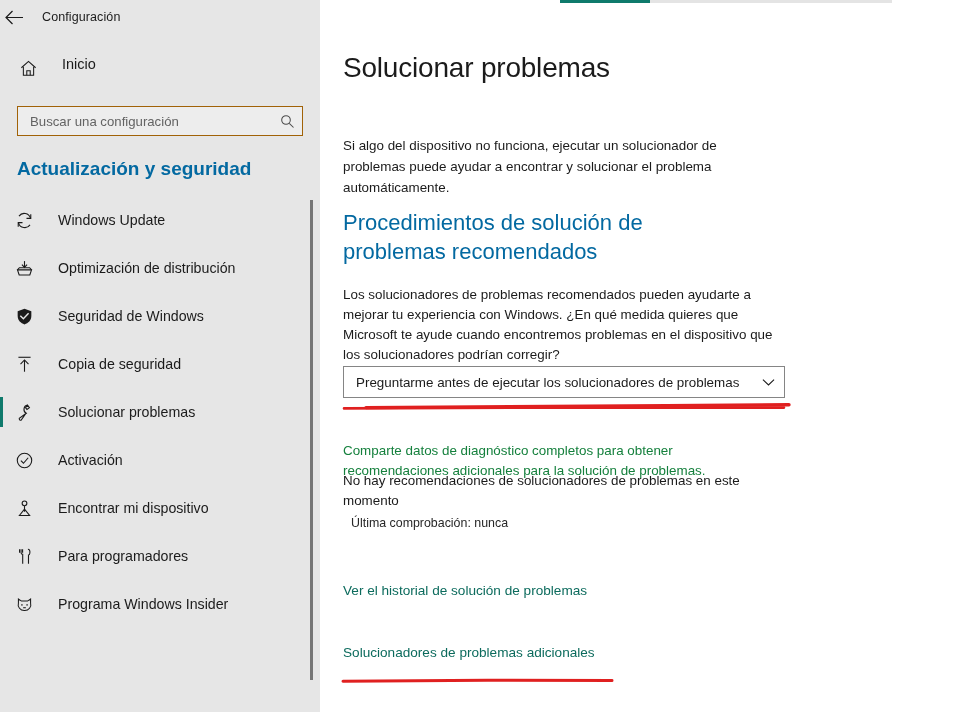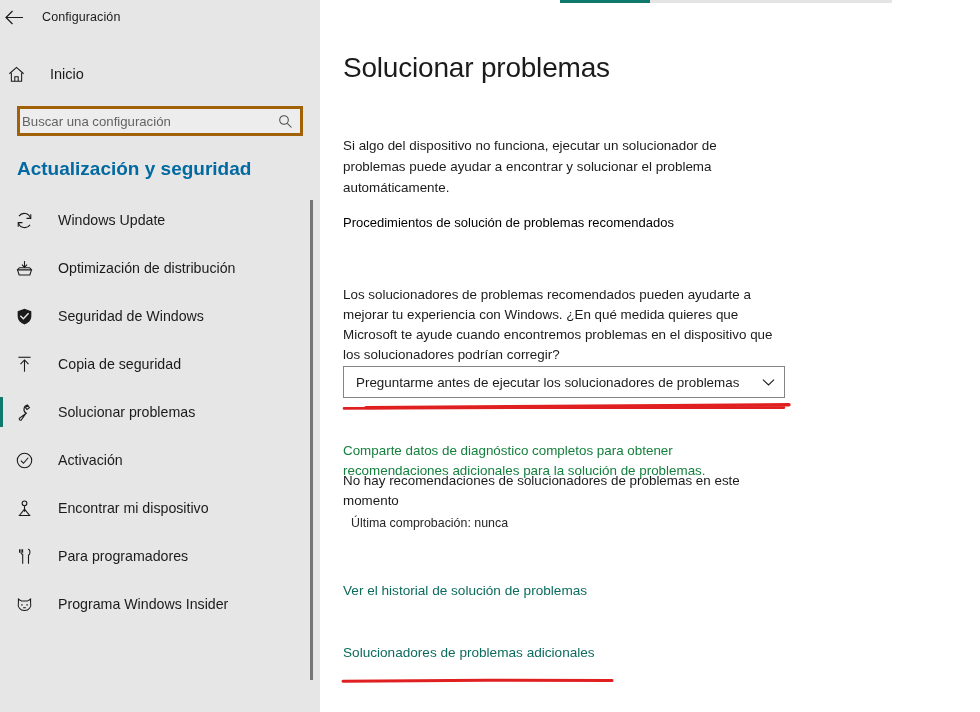--- a/index.html
+++ b/index.html
@@ -45,45 +45,45 @@
 
   .titlebar-title {
     margin-left: 14px;
     font-size: 12.5px;
     color: #1b1b1b;
     letter-spacing: 0.1px;
   }
 
   .home-row {
     display: flex;
-    align-items: center;
+    align-items: flex-start;
     height: 36px;
     margin-top: 22px;
-    padding-left: 4px;
+    padding-left: 16px;
     cursor: default;
   }
   .home-row .icon {
     width: 24px; height: 24px;
     display: flex; align-items: center; justify-content: center;
     color: #1b1b1b;
   }
   .home-row .label {
     margin-left: 22px;
     font-size: 14.5px;
     color: #1b1b1b;
   }
 
   .search-wrap {
     margin: 14px 17px 0 17px;
     height: 30px;
     background: #ededed;
-    border: 3px solid #a16207;
+    border: 1px solid #a16207;
     display: flex;
     align-items: center;
-    padding: 0 6px 0 2px;
+    padding: 0 6px 0 12px;
   }
   .search-wrap input {
     flex: 1 1 auto;
     border: none;
     outline: none;
     background: transparent;
     font-family: "Liberation Sans", sans-serif;
     font-size: 13.2px;
     color: #3b3b3b;
   }
@@ -188,24 +188,24 @@
     font-size: 13.4px;
     line-height: 21px;
     color: #1b1b1b;
     margin-top: 20px;
   }
 
   .section-title {
     position: absolute;
     left: 23px; top: 208px;
     width: 400px;
-    font-size: 13px;
+    font-size: 22px;
     font-weight: normal;
     line-height: 29px;
-    color: #000000;
+    color: #0369a1;
   }
 
   .section-desc {
     position: absolute;
     left: 23px; top: 285px;
     width: 432px;
     font-size: 13.4px;
     line-height: 20px;
     color: #1b1b1b;
   }

